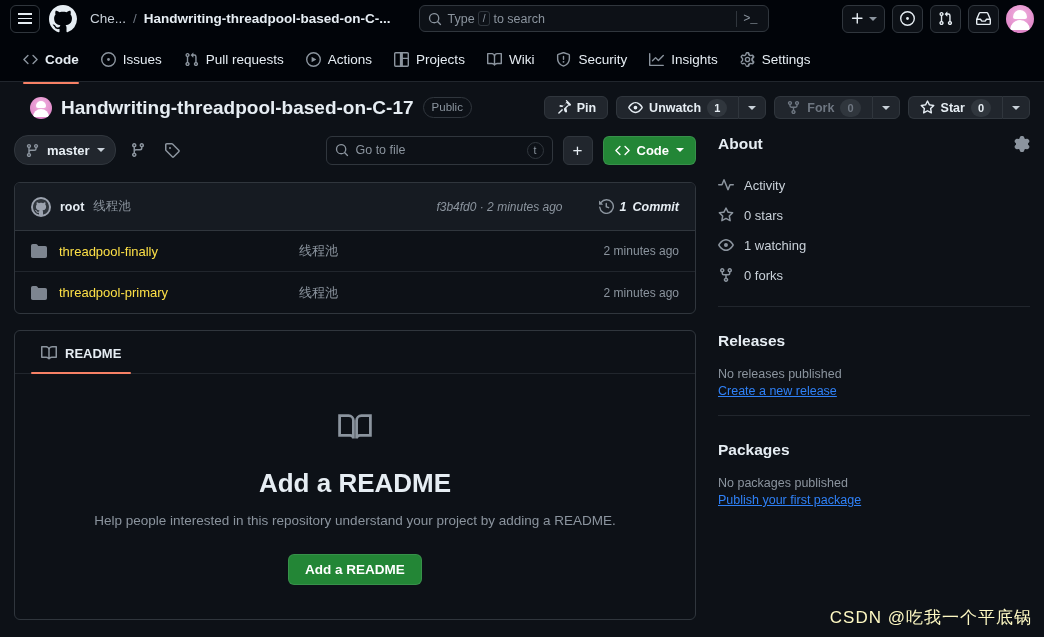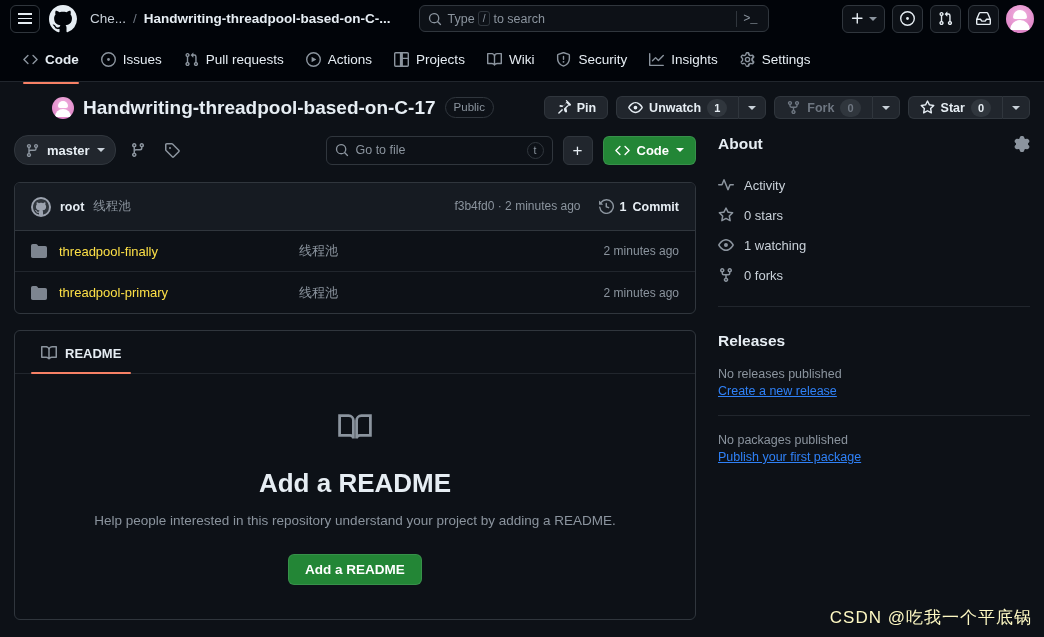--- a/index.html
+++ b/index.html
@@ -97,22 +97,22 @@
   }
   .navitem svg { width: 15px; height: 15px; fill: #8b949e; flex: 0 0 auto; }
   .navitem.active { font-weight: bold; }
   .navitem.active::after {
     content: ""; position: absolute; left: 9px; right: 9px; bottom: -12px;
     height: 2px; background: #f78166; border-radius: 2px;
   }
 
   
   .repohead {
-    padding: 14px 14px 0 24px;
-    display: flex; align-items: center; margin-left: 28px;
+    padding: 14px 14px 0 30px;
+    display: flex; align-items: center;
   }
   .repo-title-wrap { display: flex; align-items: center; gap: 9px; }
   .repo-avatar {
     width: 22px; height: 22px; border-radius: 50%;
     background: radial-gradient(circle at 50% 35%, #f0b6e0 0%, #e89bd3 40%, #d977c0 100%);
     position: relative; overflow: hidden; flex: 0 0 auto;
   }
   .repo-avatar::before {
     content: ""; position: absolute; left: 6px; top: 4px; width: 10px; height: 7px;
     background: #fff; border-radius: 5px 5px 2px 2px;
@@ -194,21 +194,21 @@
     background: #161b22; height: 48px; display: flex; align-items: center;
     padding: 0 16px; gap: 9px; border-bottom: 1px solid #30363d;
   }
   .commit-avatar {
     width: 20px; height: 20px; border-radius: 50%;
     background: #9ca3af; display: flex; align-items: center; justify-content: center; flex: 0 0 auto;
   }
   .commit-avatar svg { width: 16px; height: 16px; fill: #30363d; }
   .commit-author { font-size: 12.5px; font-weight: bold; color: #e6edf3; cursor: pointer; }
   .commit-msg { font-size: 12.5px; color: #8b949e; cursor: pointer; }
-  .commit-meta { margin-left: auto; display: flex; align-items: flex-start; gap: 18px; }
+  .commit-meta { margin-left: auto; display: flex; align-items: center; gap: 36px; font-style: italic; }
   .commit-hash { font-size: 12px; color: #8b949e; }
   .commit-count { display: flex; align-items: center; gap: 6px; font-size: 12.5px; color: #e6edf3; cursor: pointer; }
   .commit-count svg { width: 15px; height: 15px; fill: #8b949e; }
   .commit-count b { font-weight: bold; }
 
   .filerow {
     height: 41px; display: flex; align-items: center; padding: 0 16px;
     border-bottom: 1px solid #21262d; font-size: 13px;
   }
   .filerow:last-child { border-bottom: none; }
@@ -577,18 +577,19 @@
         <span>0 forks</span>
       </div>
     </div>
 
     <div class="sidesep"></div>
     <div class="side-title">Releases</div>
     <div class="side-empty">No releases published</div>
     <a class="side-link">Create a new release</a>
 
     <div class="sidesep"></div>
+    <div class="side-title">Packages</div>
     <div class="side-empty">No packages published</div>
     <a class="side-link">Publish your first package</a>
   </div>
 </div>
 
 <div class="watermark">CSDN @吃我一个平底锅</div>
 
 </body></html>

